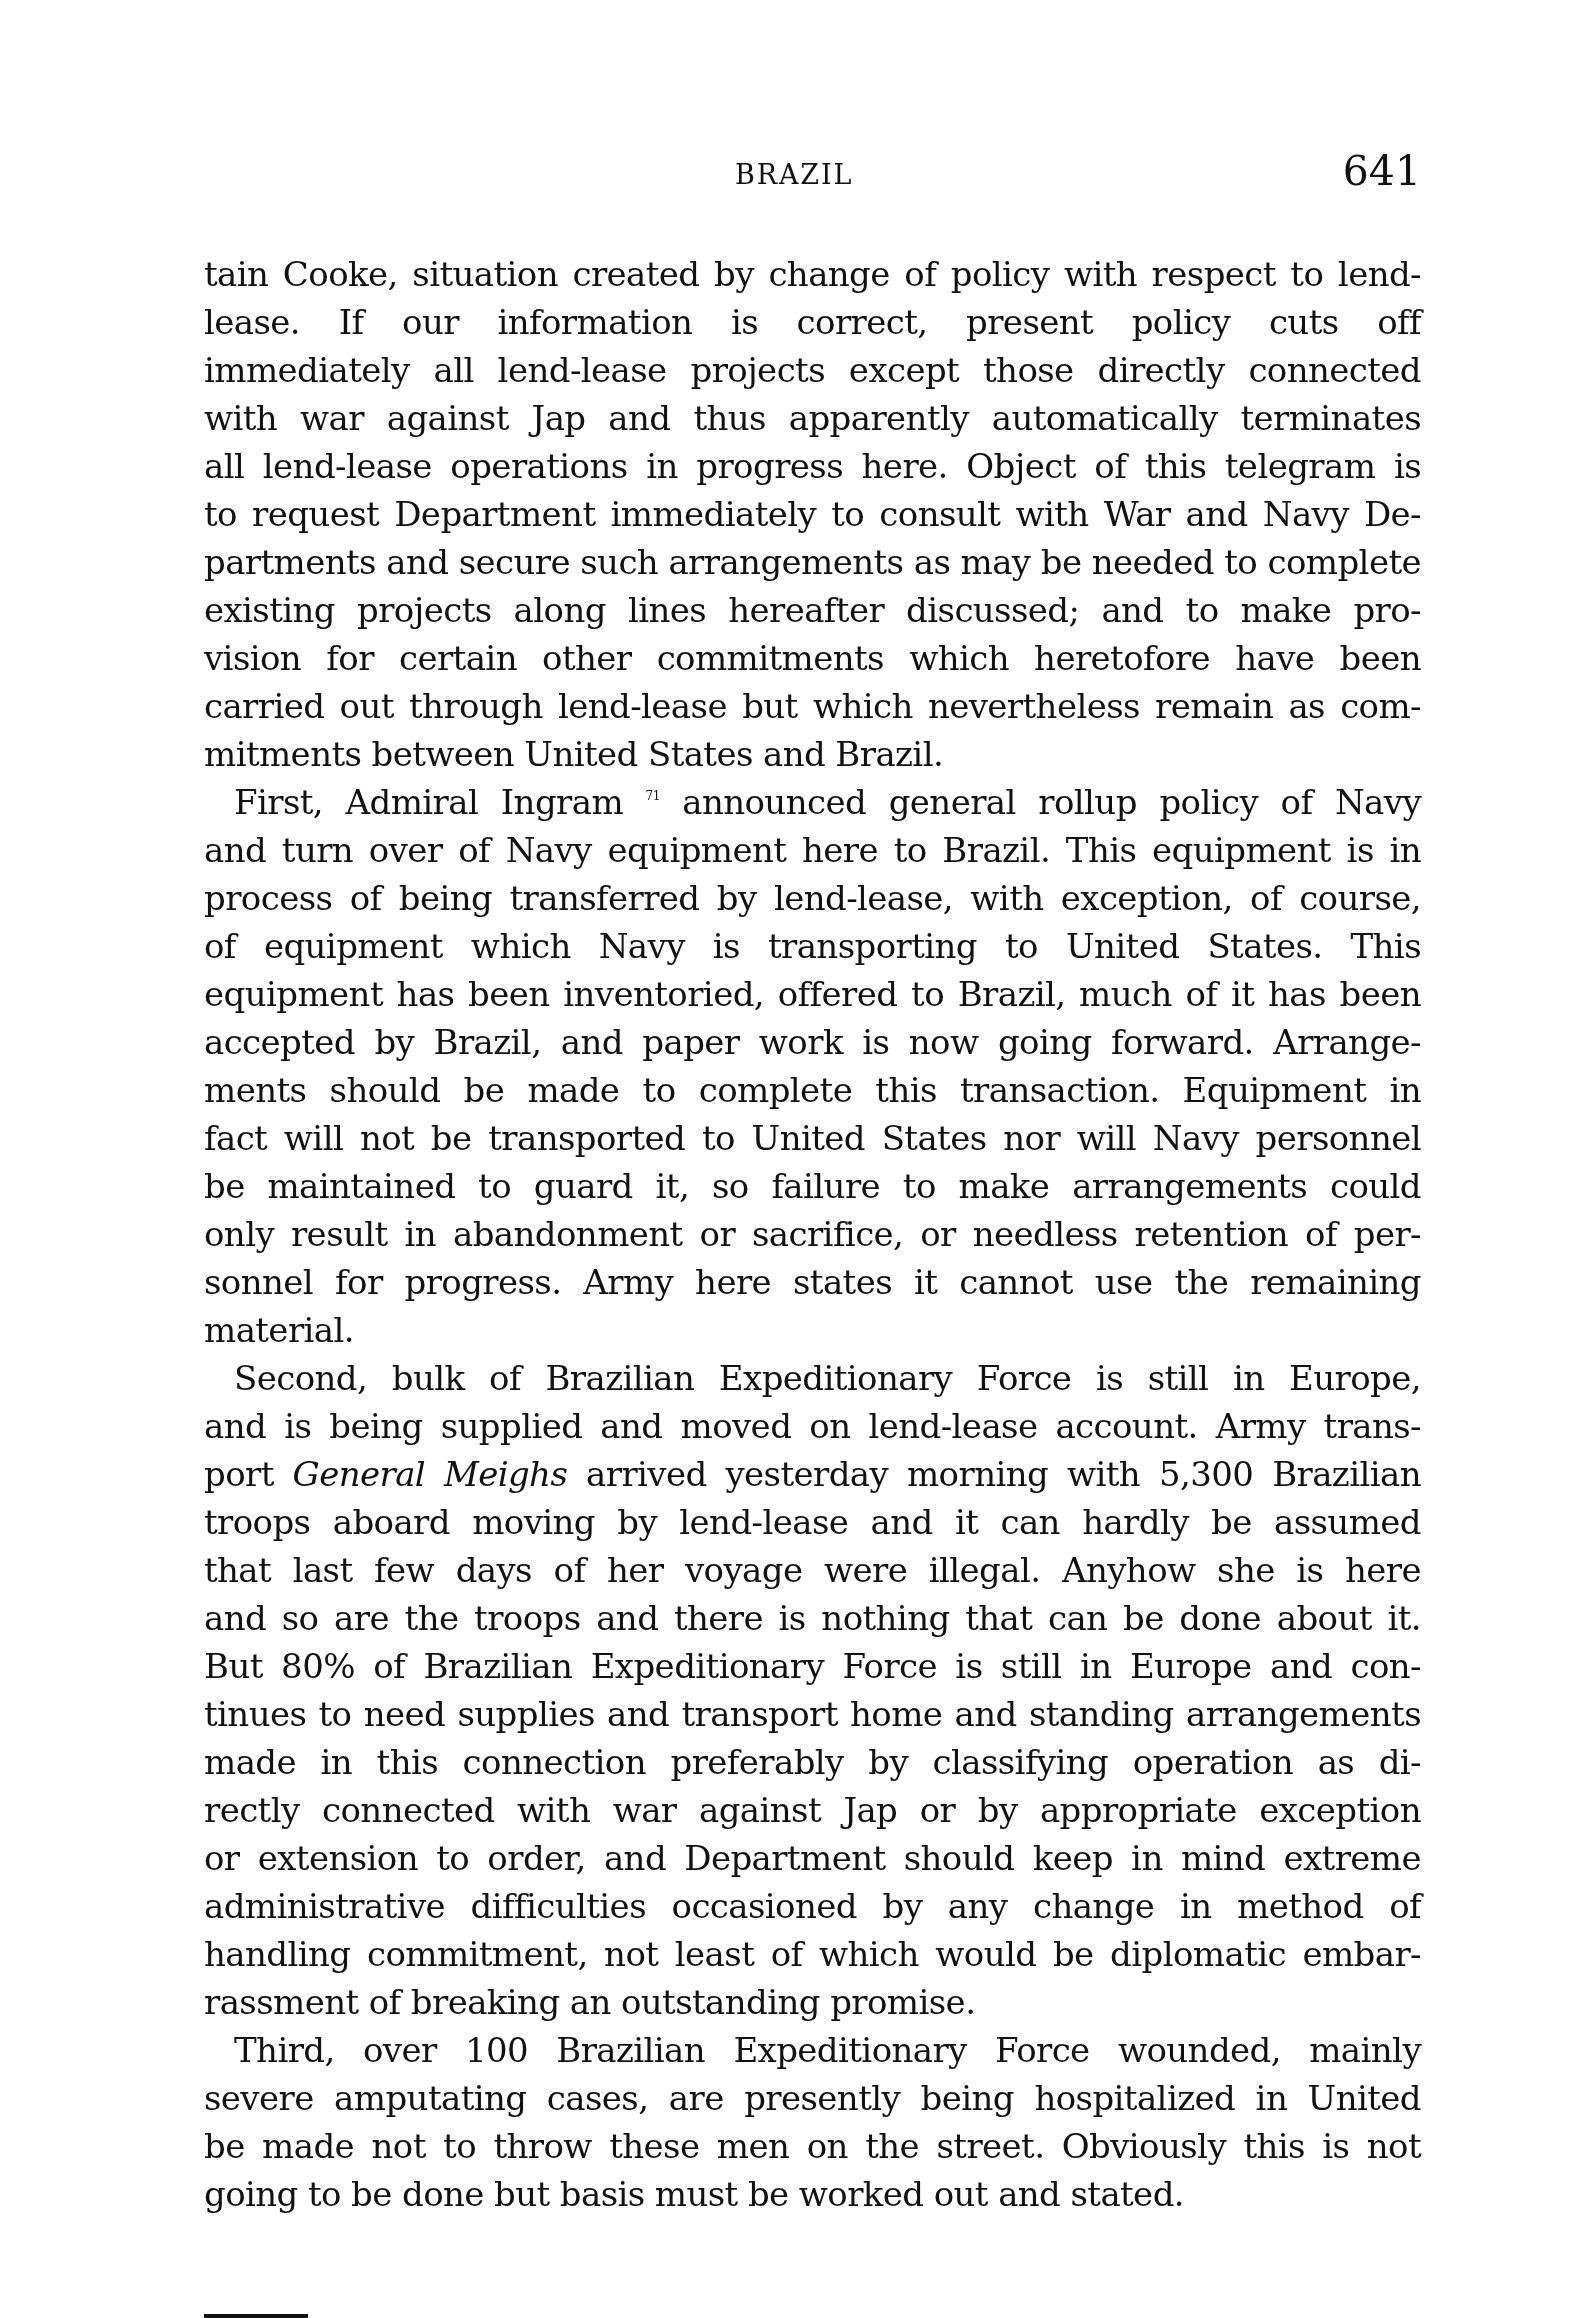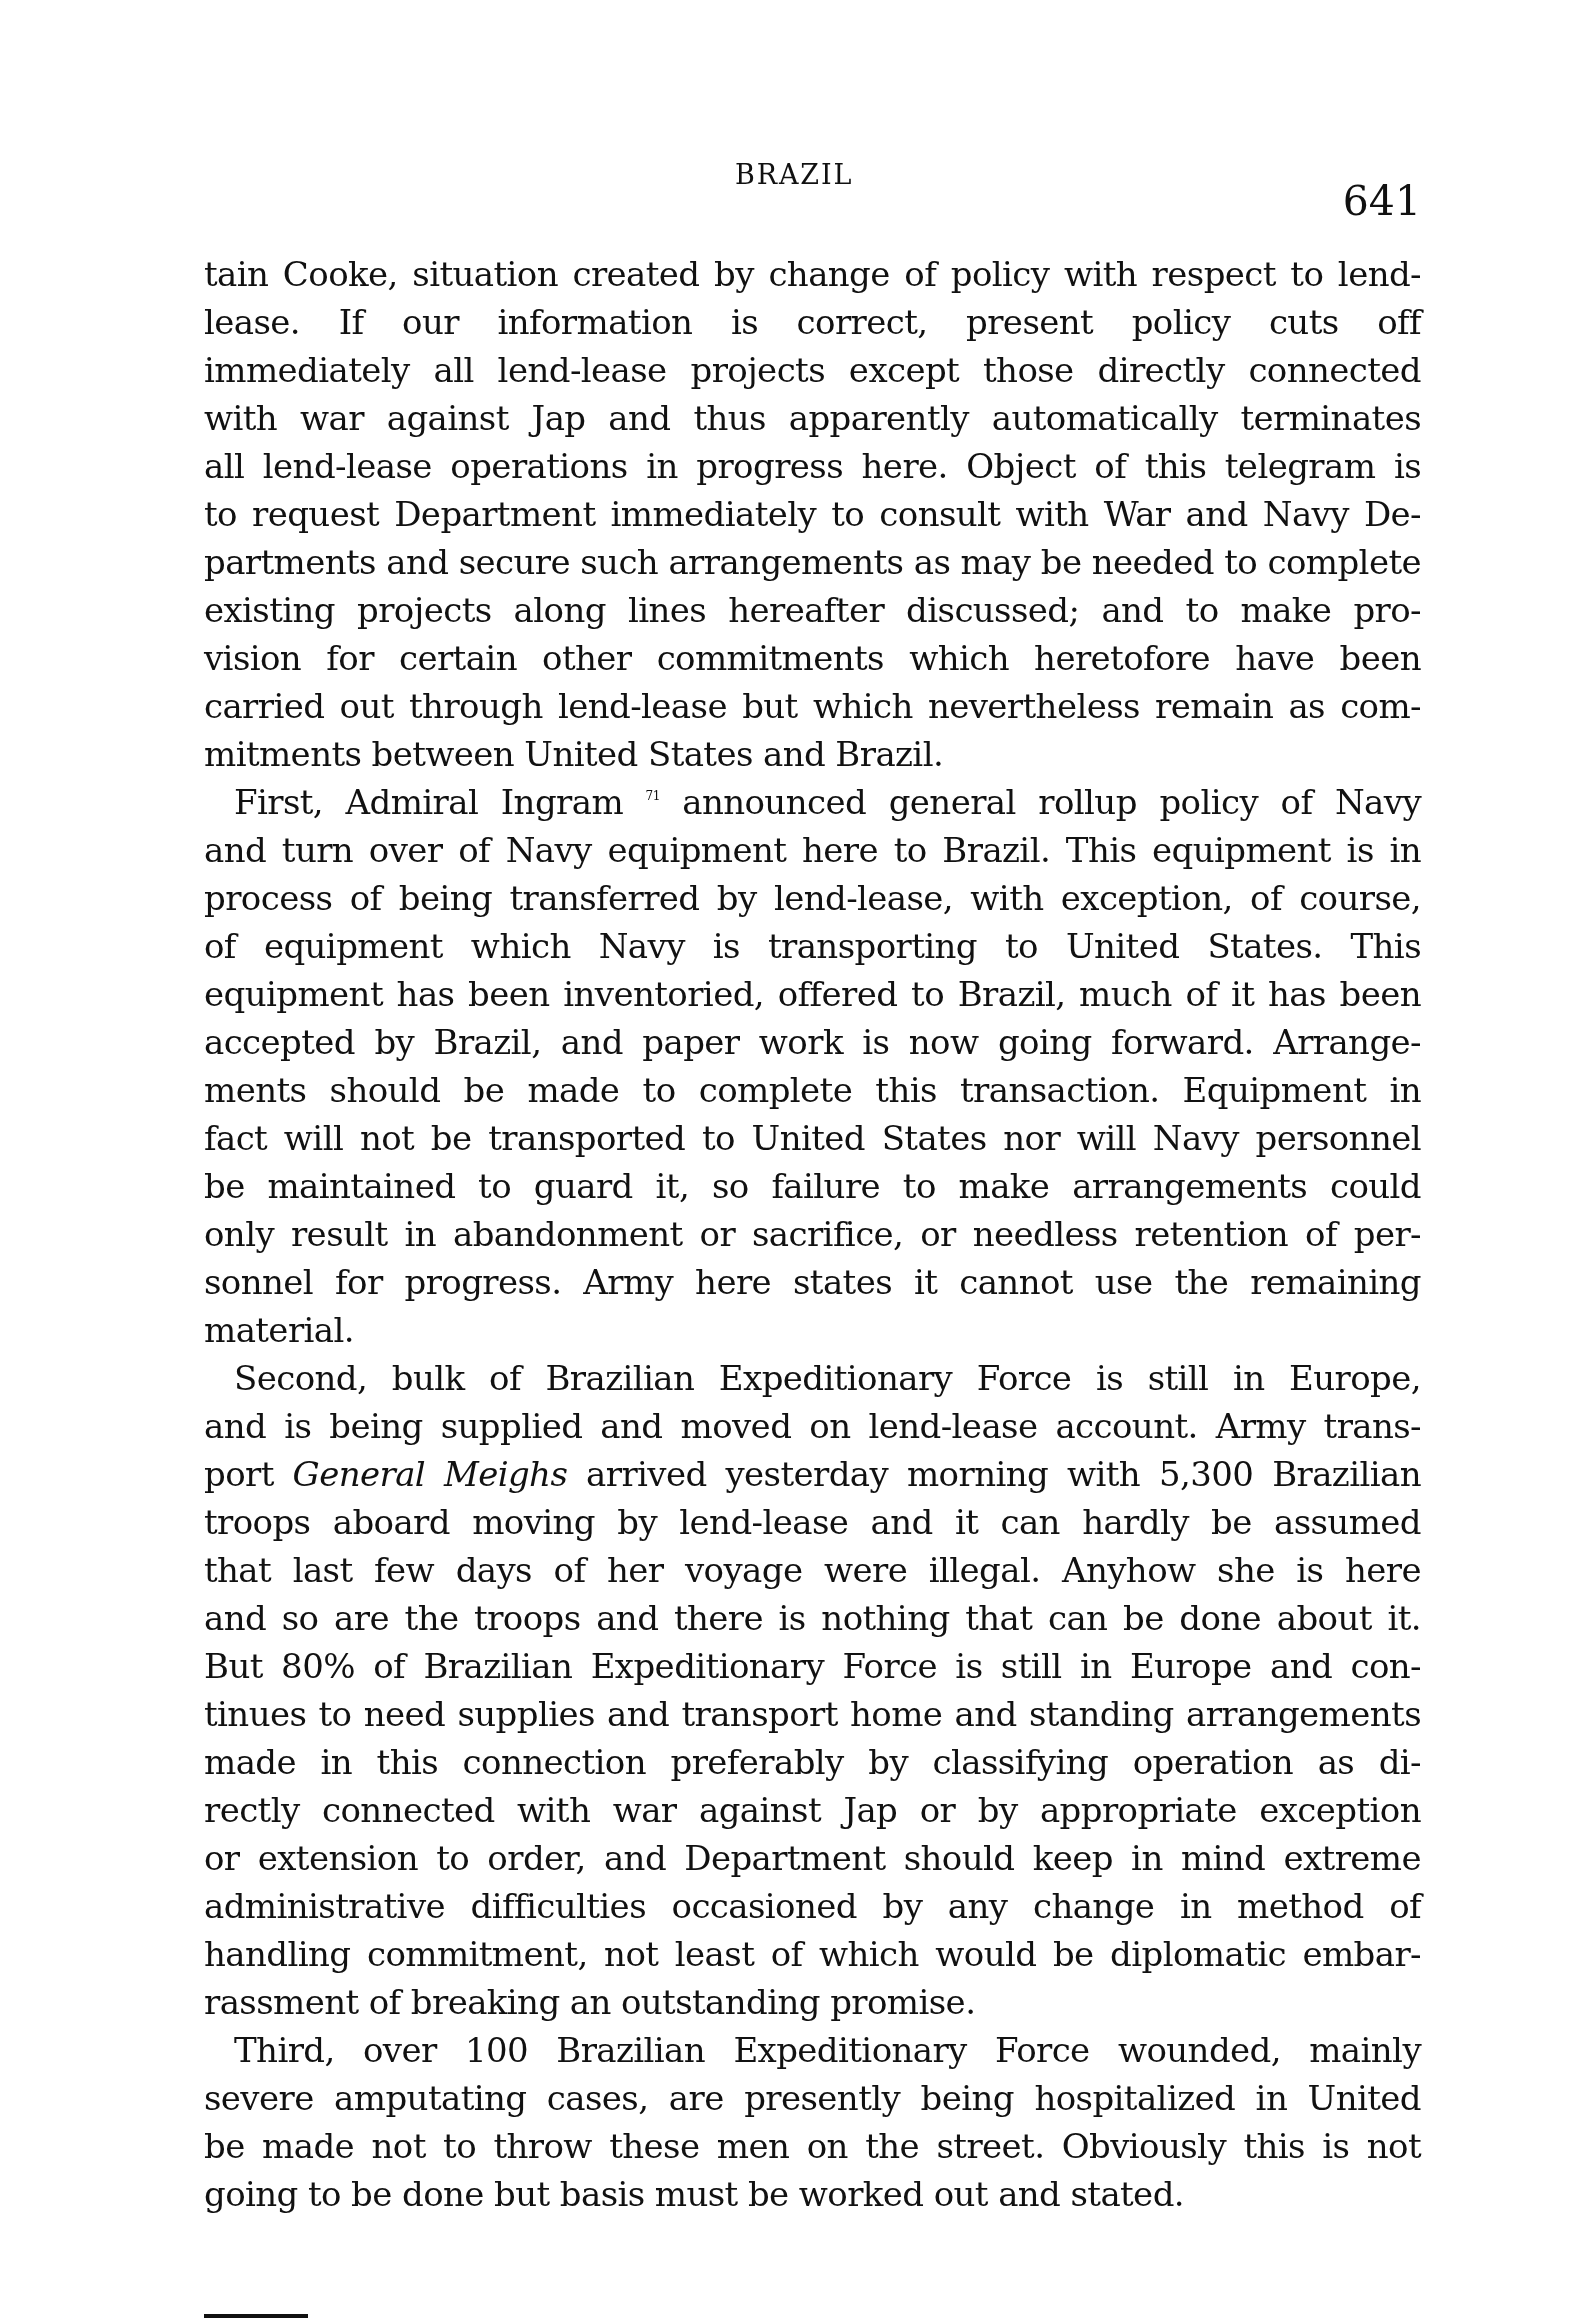--- a/index.html
+++ b/index.html
@@ -34,21 +34,20 @@
     top: 19.5px;
     font-size: 27px;
     letter-spacing: 1.9px;
     font-weight: normal;
   }
   .page-number {
     position: absolute;
     right: 0;
     top: 8.3px;
     font-size: 41px;
-    margin-top: 30px;
   }
   .body-text {
     position: absolute;
     top: 250px;
     left: 0;
     width: 1217px;
   }
   .line {
     display: block;
     height: 48px;

